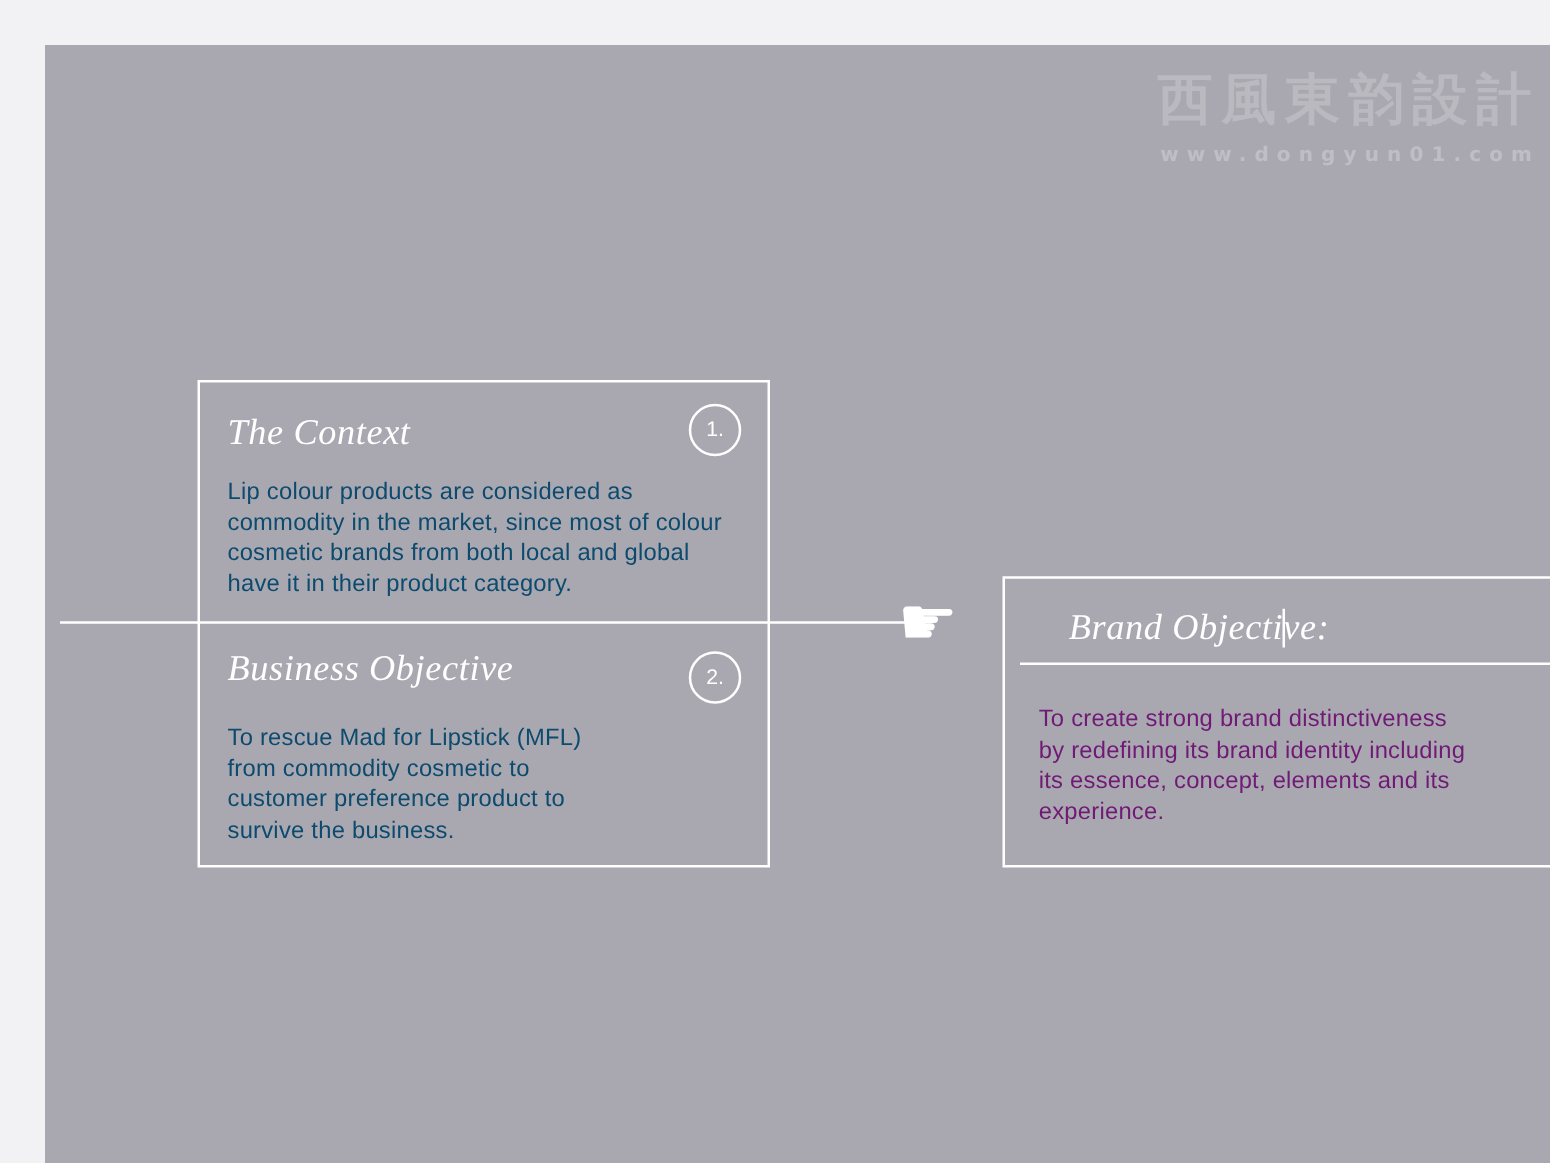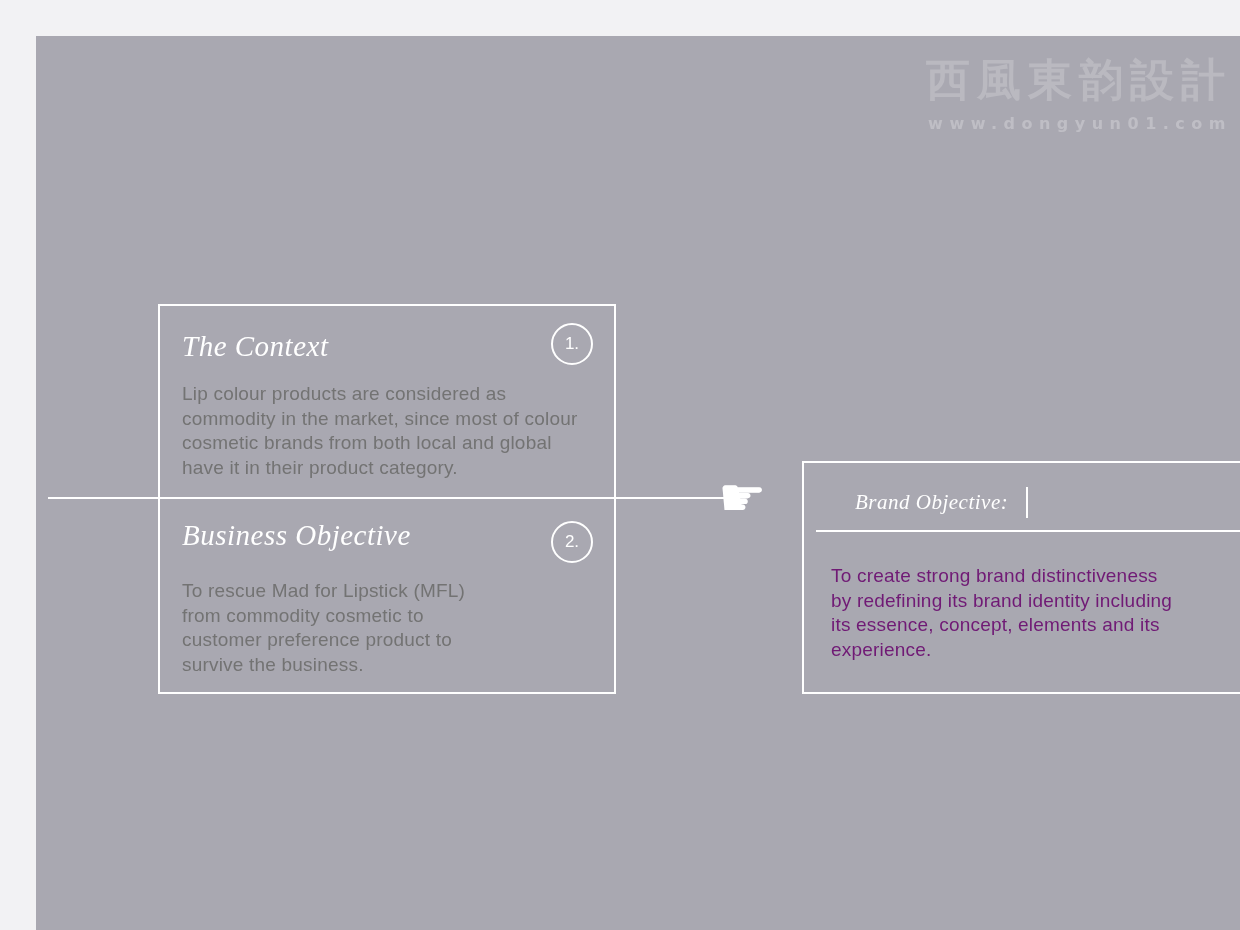--- a/index.html
+++ b/index.html
@@ -71,21 +71,21 @@
     font-size: 29px;
     letter-spacing: 0.5px;
     color: #ffffff;
     white-space: nowrap;
   }
   .body-text {
     position: absolute;
     font-size: 19px;
     line-height: 24.6px;
     letter-spacing: 0.2px;
-    color: #737373;
+    color: #0c4a6e;
     white-space: pre-line;
   }
   .num-circle {
     position: absolute;
     width: 42px; height: 42px;
     border: 2px solid #ffffff;
     border-radius: 50%;
     color: #ffffff;
     font-size: 17px;
     display: flex;
@@ -114,21 +114,21 @@
     width: 200px;
     border-right: 2px solid #ffffff;
     display: flex;
     align-items: center;
     padding-left: 15px;
   }
   .brand-title {
     font-family: "Liberation Serif", "DejaVu Serif", serif;
     font-style: italic;
     font-weight: normal;
-    font-size: 21px;
+    font-size: 29px;
     letter-spacing: 0.5px;
     color: #ffffff;
     white-space: nowrap;
   }
   .brand-header-empty { flex: 1; }
   .brand-body {
     padding: 20px 16px 0 15px;
     font-size: 19px;
     line-height: 24.6px;
     letter-spacing: 0.2px;

